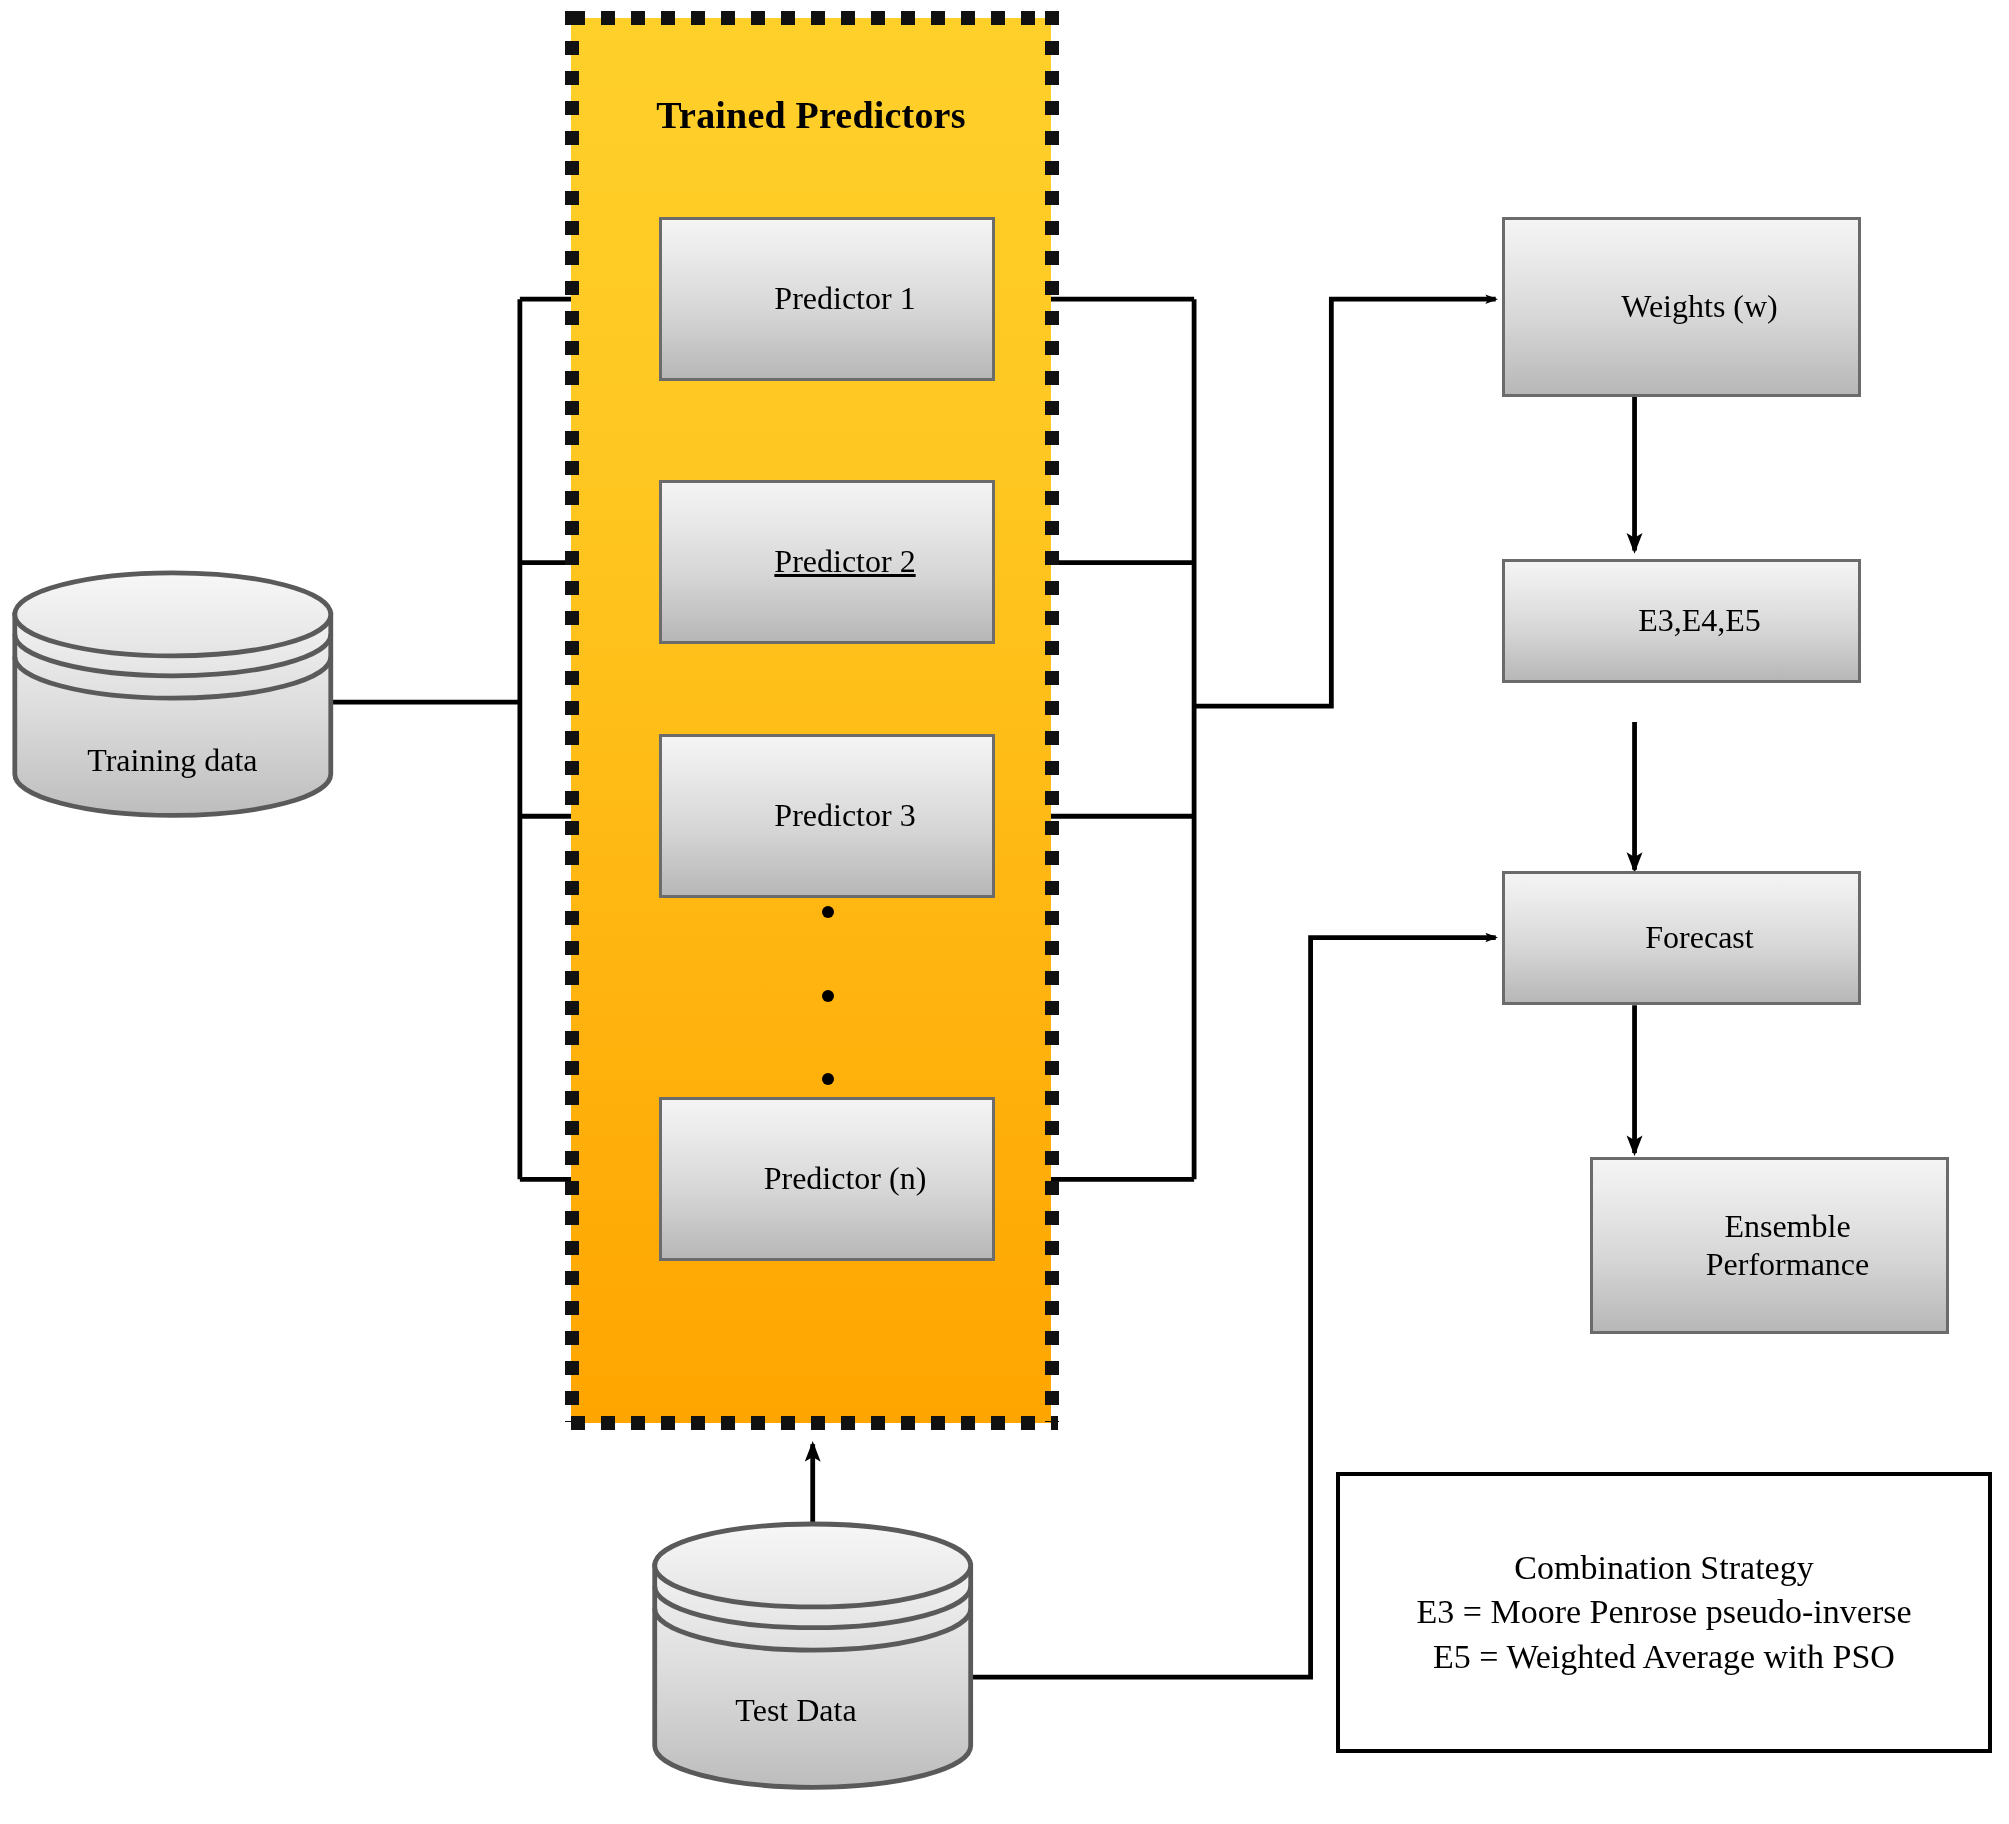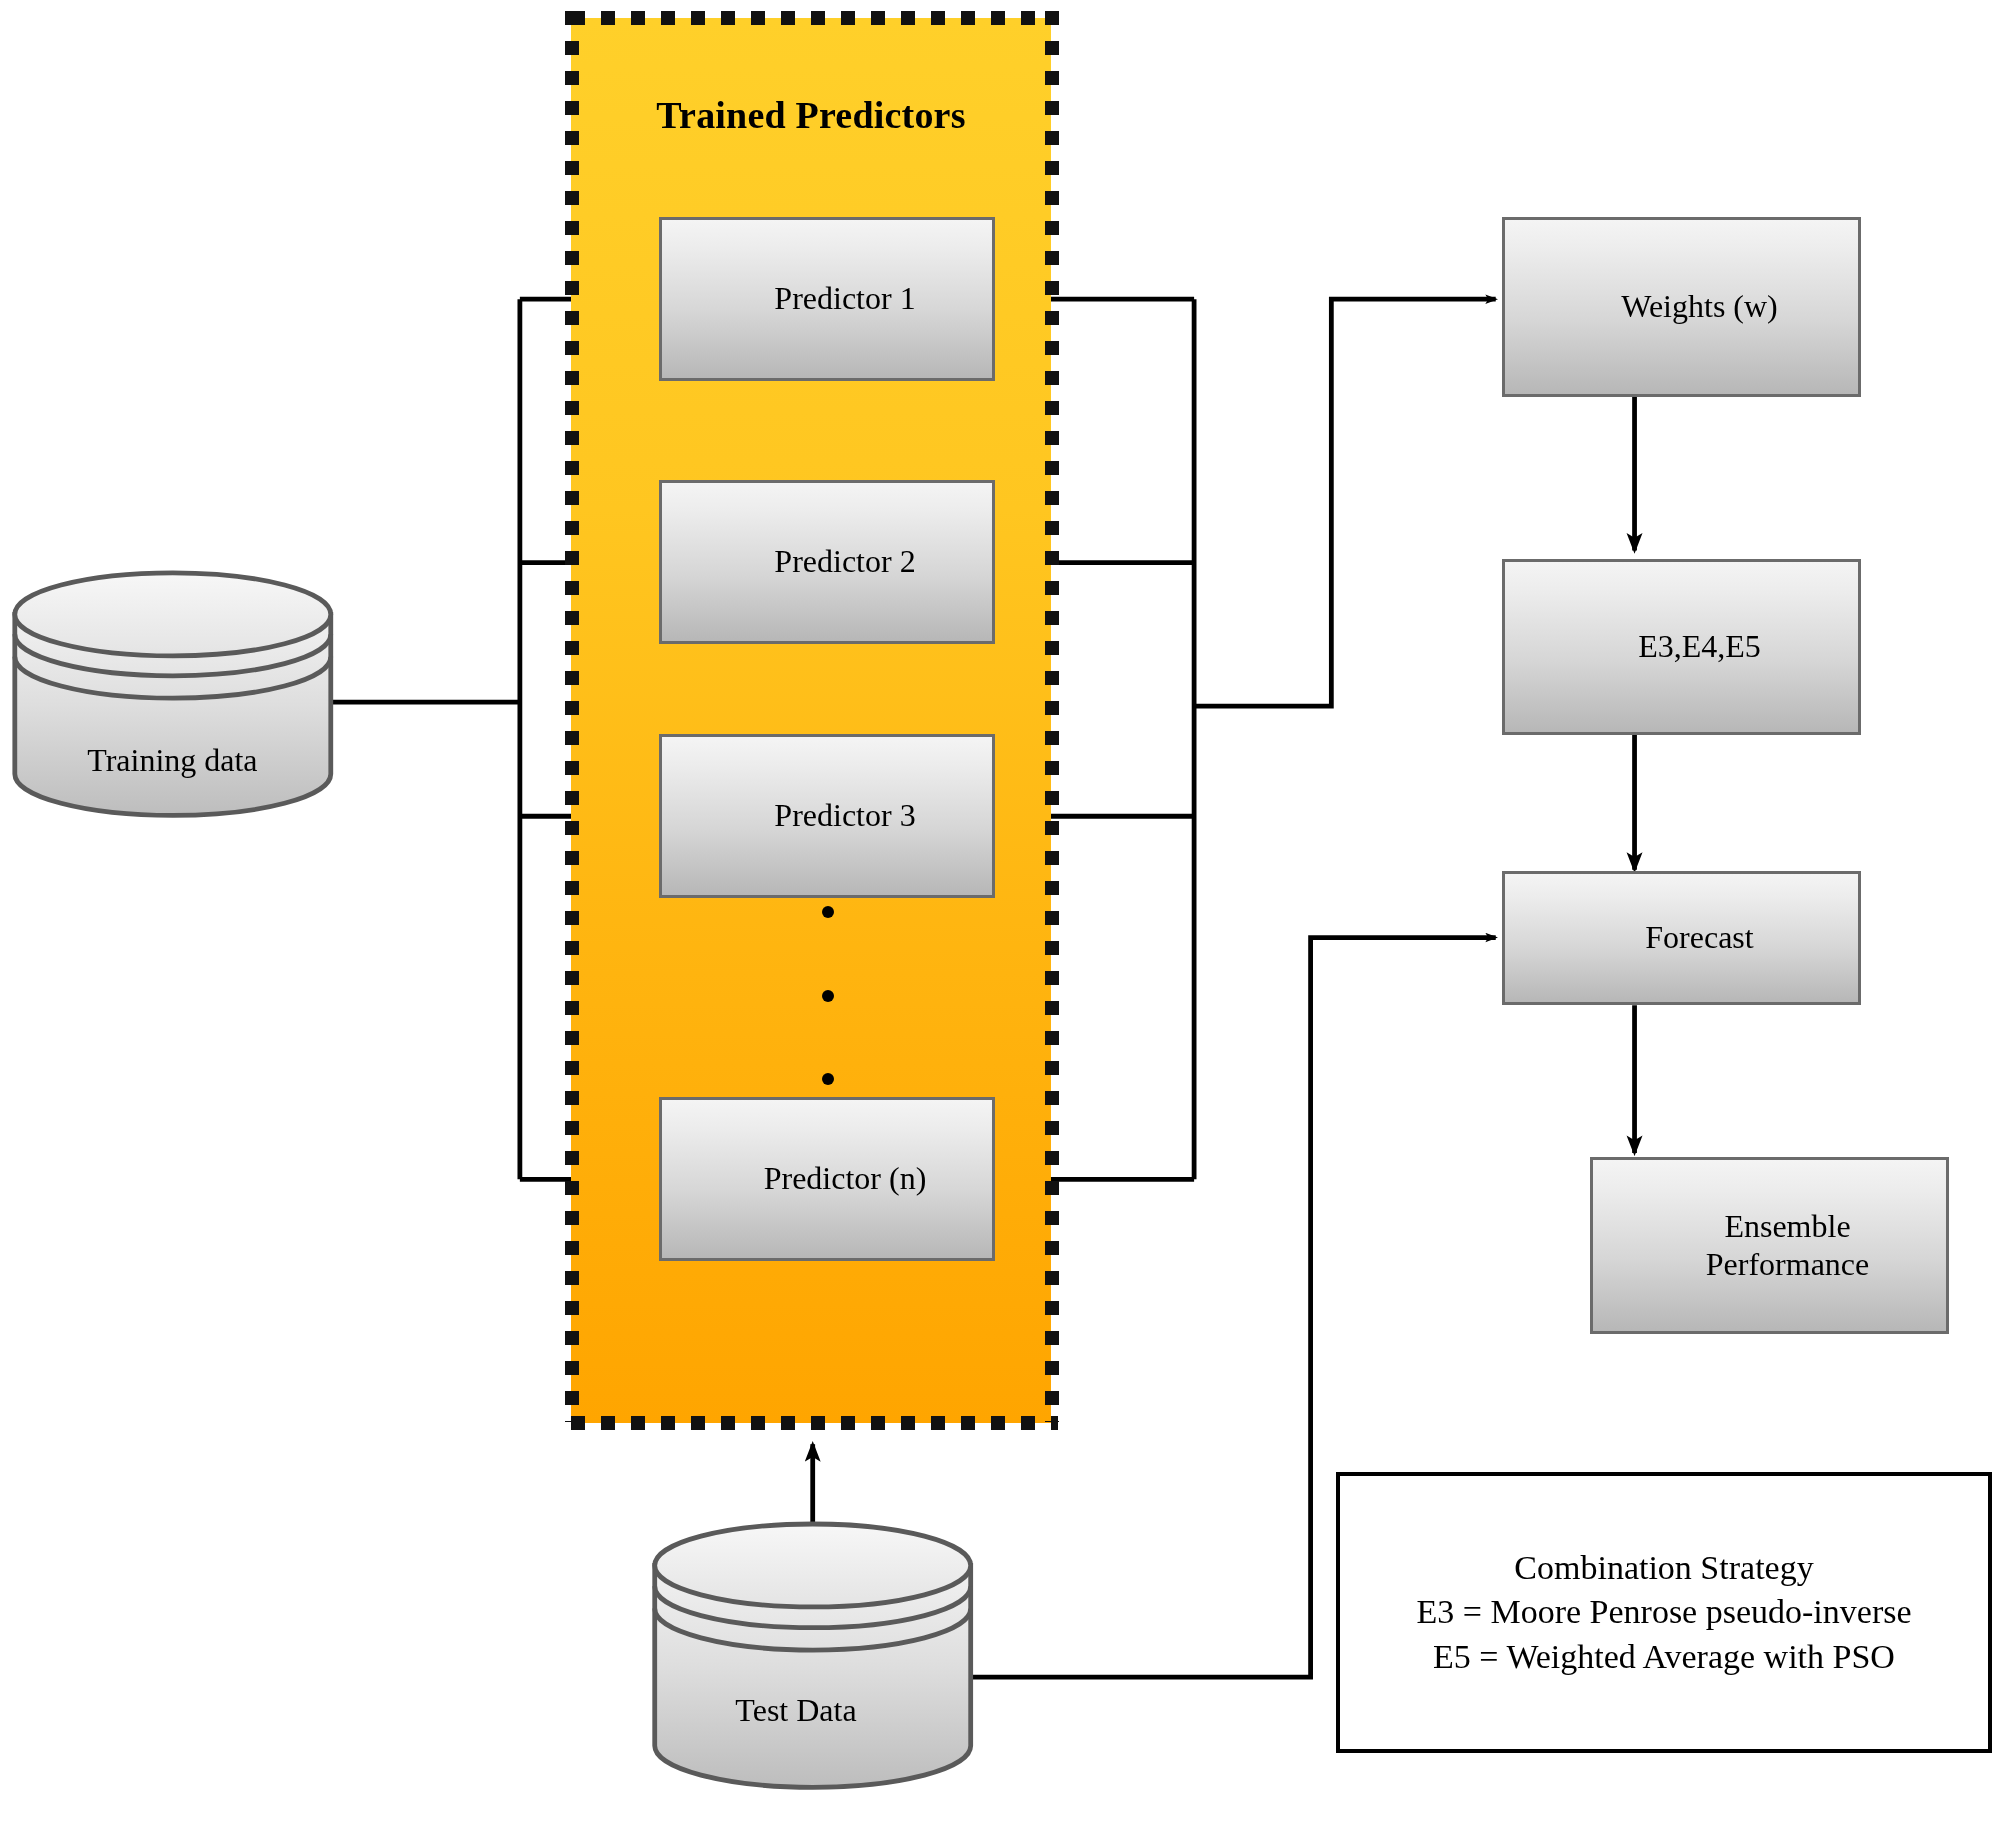--- a/index.html
+++ b/index.html
@@ -192,33 +192,33 @@
 
   <div class="cyl" style="left:14.4px;top:742px;width:316px;height:40px;">
     <div class="label">Training data</div>
   </div>
   <div class="cyl" style="left:638px;top:1692px;width:316px;height:40px;">
     <div class="label">Test Data</div>
   </div>
 
   <div class="node predictor" style="left:659px;top:217px;width:336px;height:164px;">Predictor 1</div>
 
-  <div class="node predictor" style="left:659px;top:480px;width:336px;height:164px;">Predictor 2</div>
+  <div class="node predictor" style="left:659px;top:480px;width:336px;height:164px;text-decoration:underline;">Predictor 2</div>
 
   <div class="node predictor" style="left:659px;top:734px;width:336px;height:164px;">Predictor 3</div>
 
   <div class="node predictor" style="left:659px;top:1097px;width:336px;height:164px;">Predictor (n)</div>
 
   <div class="vdot" style="left:822px;top:906px;"></div>
   <div class="vdot" style="left:822px;top:990px;"></div>
   <div class="vdot" style="left:822px;top:1073px;"></div>
 
   <div class="node" style="left:1502px;top:217px;width:359px;height:180px;">Weights (w)</div>
 
-  <div class="node" style="left:1502px;top:559px;width:359px;height:176px;">E3,E4,E5</div>
+  <div class="node" style="left:1502px;top:559px;width:359px;height:124px;">E3,E4,E5</div>
 
   <div class="node" style="left:1502px;top:871px;width:359px;height:134px;">Forecast</div>
 
   <div class="node" style="left:1590px;top:1157px;width:359px;height:177px;flex-direction:column;">
     <span>Ensemble</span>
     <span>Performance</span>
   </div>
 
   <div class="legend">
     <div>Combination Strategy</div>

